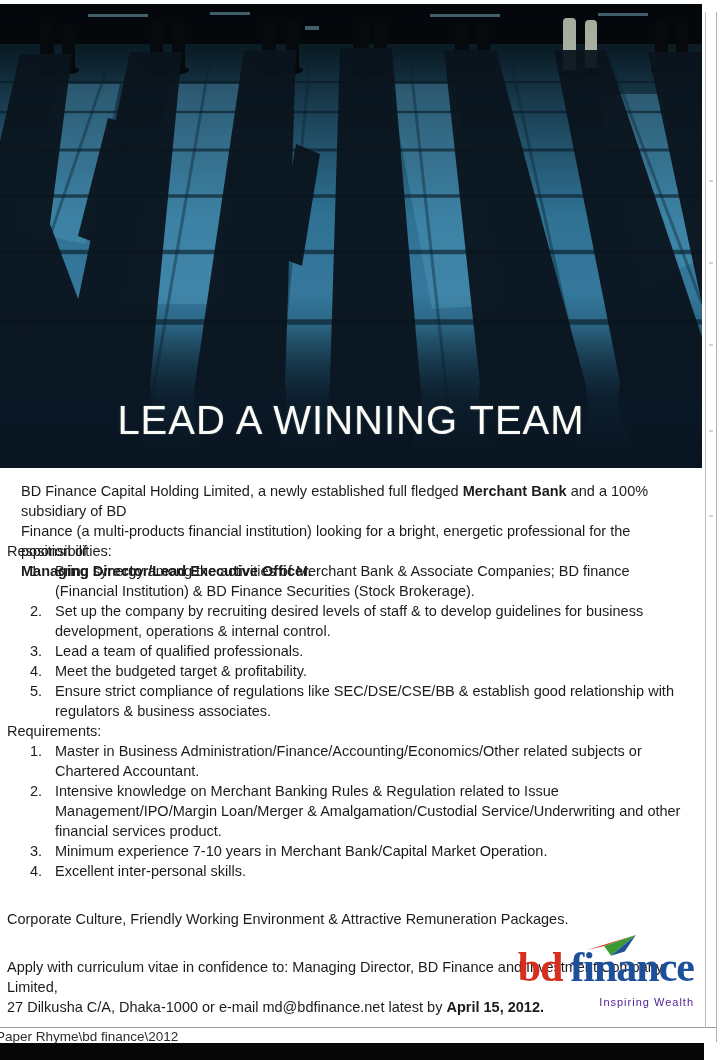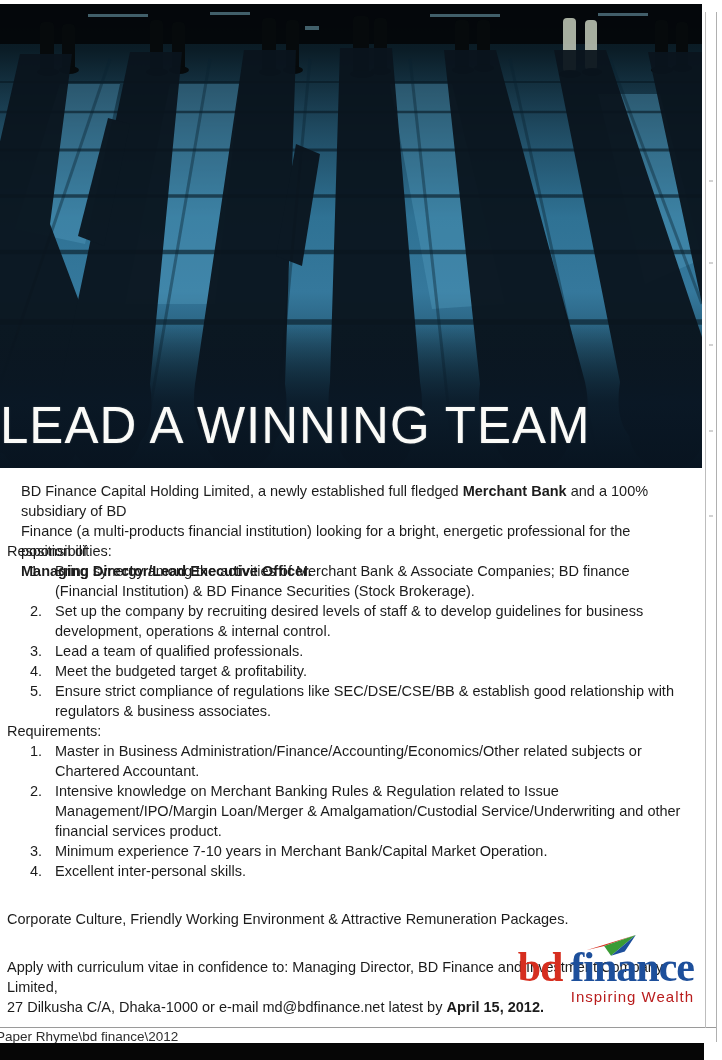--- a/index.html
+++ b/index.html
@@ -4,23 +4,23 @@
 <style>
   html,body{margin:0;padding:0;}
   body{background:#ffffff;font-family:"Liberation Sans",sans-serif;}
   .page{position:relative;width:722px;height:1060px;background:#ffffff;overflow:hidden;}
 
   
   .photo{position:absolute;left:0;top:4px;width:702px;height:464px;background:#0a1822;}
   .photo svg{display:block;width:702px;height:464px;}
   .headline{
     position:absolute;left:0;top:396px;width:100%;
-    text-align:left;color:#fbfbf8;
+    text-align:center;color:#fbfbf8;
     font-family:"Liberation Sans",sans-serif;
-    font-size:51px;font-weight:400;letter-spacing:1px;line-height:1;
+    font-size:40px;font-weight:400;letter-spacing:1px;line-height:1;
     text-shadow:0 0 2px rgba(255,255,255,.25);
     white-space:nowrap;
   }
 
   
   .copy{position:absolute;left:0;top:0;width:702px;color:#1c1c1c;font-size:14.5px;line-height:20px;}
   .intro{position:absolute;left:21px;top:481px;width:660px;text-align:left;}
   .flow{position:absolute;left:7px;top:541px;width:688px;}
   .sec-heading{font-weight:normal;}
   ol.adlist{list-style:none;margin:0;padding:0;}
@@ -28,21 +28,21 @@
   ol.adlist .num{position:absolute;left:23px;top:0;}
   .para{margin:0;}
   .mt{margin-top:28px;}
 
   
   .logo{position:absolute;right:28px;top:946px;width:215px;text-align:right;}
   .logo-text{position:relative;display:inline-block;font-weight:bold;font-size:42px;line-height:1;letter-spacing:-1px;white-space:nowrap;font-family:Liberation Serif, serif;}
   .logo-bd{color:#d62e1f;}
   .logo-finance{color:#1d4f9b;margin-left:8px;}
   .logo-plane{position:absolute;left:62px;top:-11px;width:62px;height:22px;}
-  .logo-tagline{margin-top:0;font-size:15px;letter-spacing:1px;color:#b91c1c;}
+  .logo-tagline{margin-top:8px;font-size:11px;letter-spacing:1px;color:#4c1d95;}
 
   
   .rule-h{position:absolute;left:0;top:1027px;width:717px;height:1px;background:#9a9a9a;}
   .vline-a{position:absolute;left:705px;top:12px;width:1px;height:1016px;background:#bdbdbd;}
   .vline-b{position:absolute;left:716px;top:12px;width:1px;height:1030px;background:#b0b0b0;}
   .margin-mark{position:absolute;left:709px;width:4px;height:2px;background:#d2d2d2;}
   .credit{position:absolute;left:-4px;top:1029px;font-size:13.5px;color:#2e2e2e;}
   .bottom-bar{position:absolute;left:0;top:1043px;width:704px;height:17px;background:#060606;}
 </style>
 </head>

